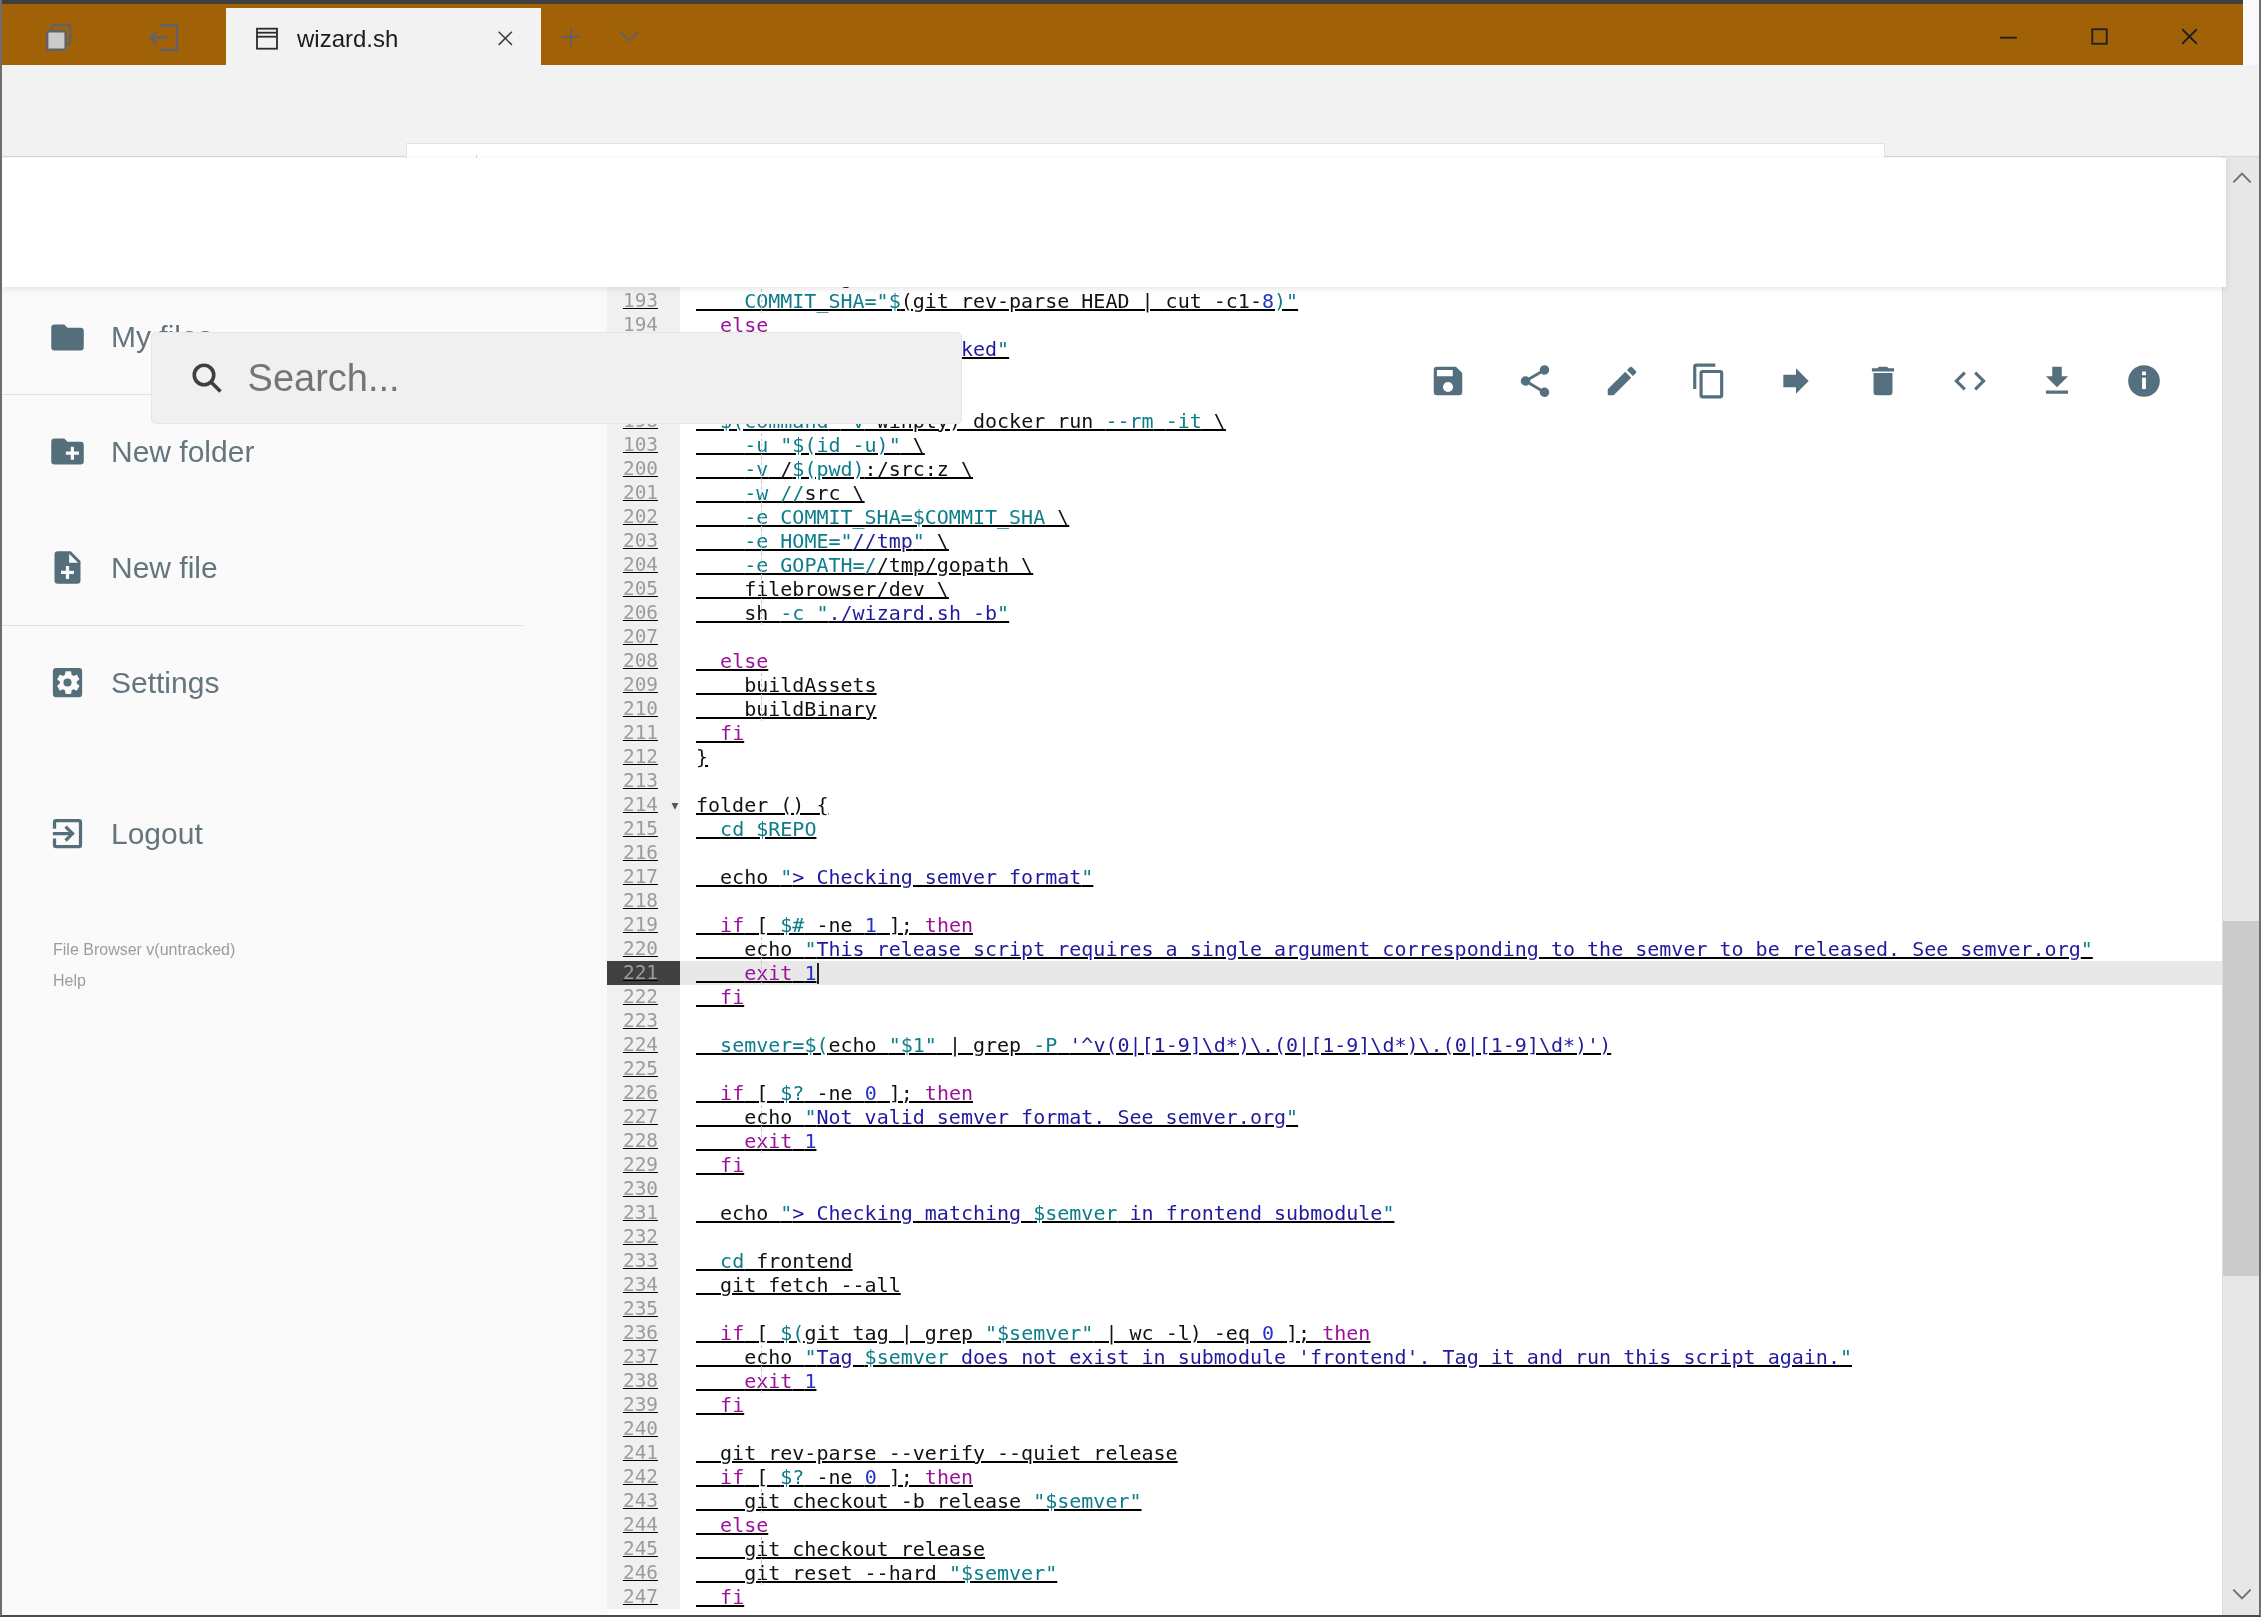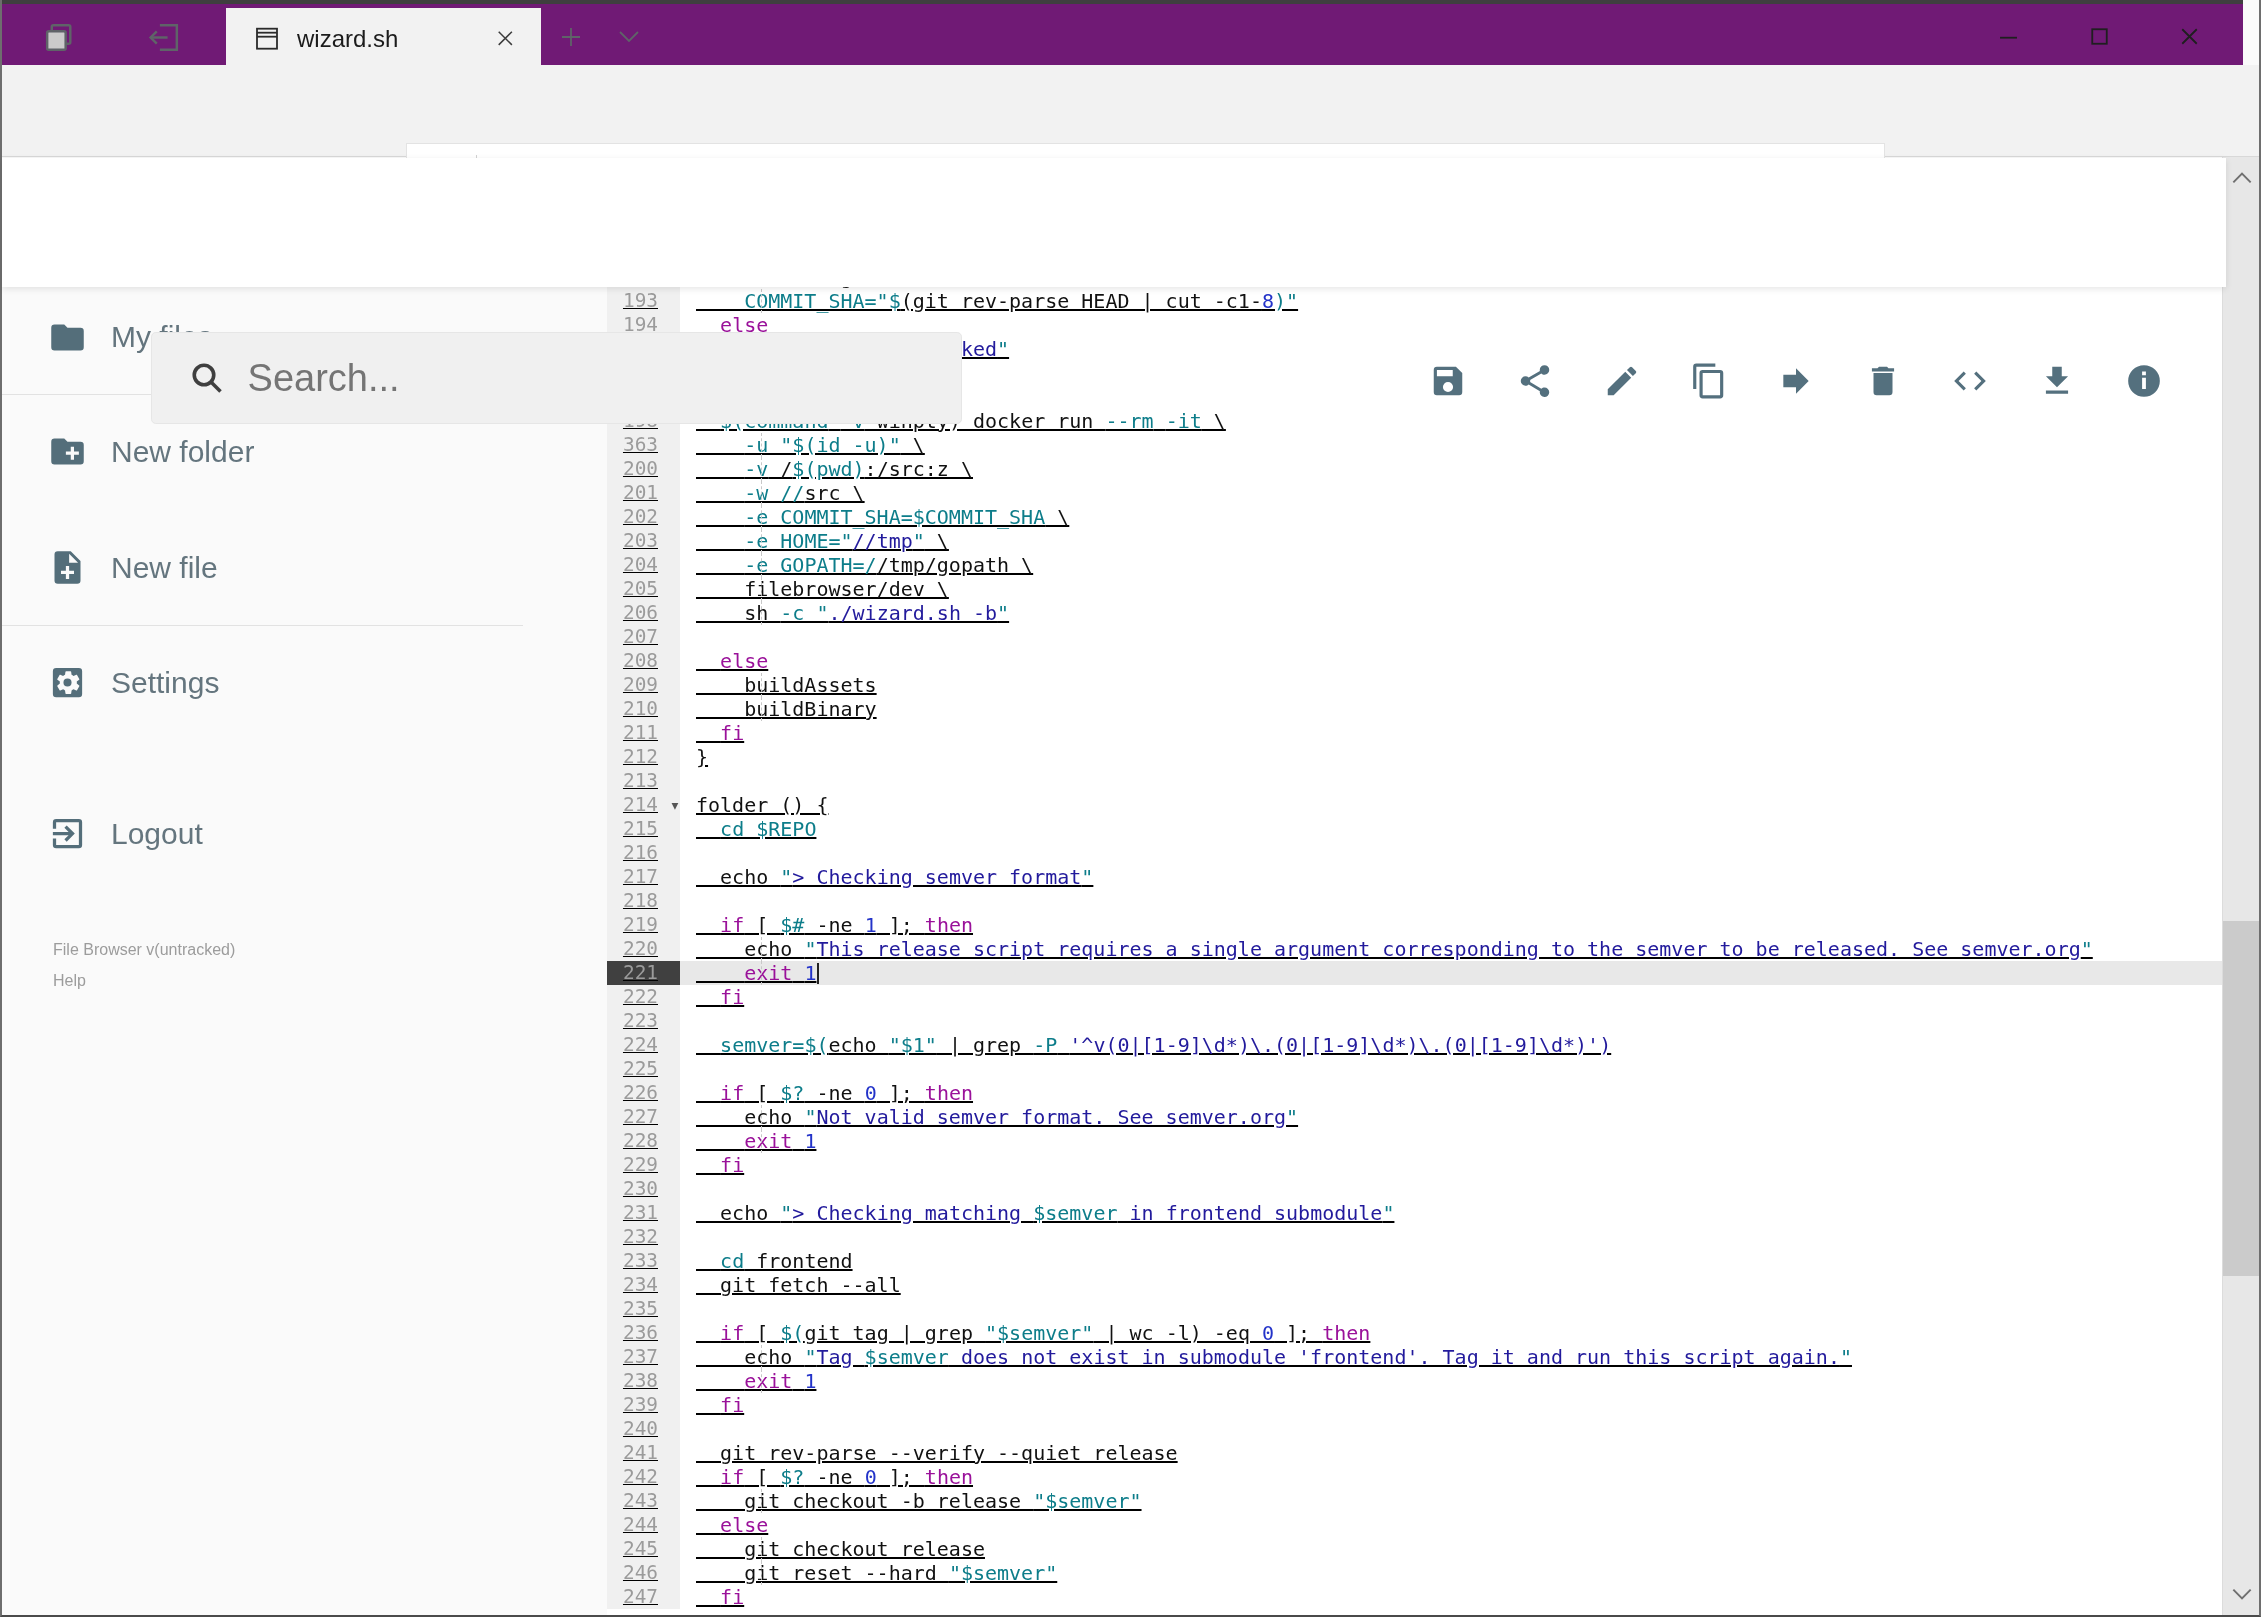--- a/index.html
+++ b/index.html
@@ -1,21 +1,21 @@
 <!DOCTYPE html>
 <html style="font-size:13px"><head>
 <meta charset="utf-8">
 <style>
   * { margin:0; padding:0; box-sizing:border-box; }
   html,body { width:2261px; height:1617px; overflow:hidden; }
   body { font-family:"Liberation Sans", sans-serif; background:#fafafa; position:relative; }
   #wrap { position:absolute; inset:0; border-left:2.4px solid #6e6e6e; border-right:2.4px solid #6e6e6e; border-bottom:2.4px solid #4a4a4a; }
 
   
-  .titlebar { position:absolute; left:0; right:16px; top:0; height:65px; background:#701a75; border-top:4px solid #3f3f3f; }
+  .titlebar { position:absolute; left:0; right:16px; top:0; height:65px; background:#a16207; border-top:4px solid #3f3f3f; }
   .tb-icon { position:absolute; top:14.5px; width:37px; height:37px; color:#5f6368; }
   .tab { position:absolute; left:224px; top:4px; width:315px; height:61px; background:#f2f2f2; display:flex; align-items:center; }
   .tab-favicon { width:24px; height:27.4px; margin-left:29px; color:#2b2b2b; }
   .tab-title { margin-left:18px; font-size:24px; color:#1c1c1c; }
   .tab-close { position:absolute; right:24px; top:19.4px; width:22.6px; height:22.6px; color:#3c3c3c; }
   .newtab { position:absolute; left:557px; top:21px; width:24px; height:24px; color:#5f6368; }
   .tablist { position:absolute; left:615px; top:24px; width:24px; height:18px; color:#5f6368; }
   .winbtn { position:absolute; top:18px; width:29px; height:29px; color:#1f1f1f; }
 
   
@@ -280,21 +280,21 @@
 
   <div class="editor">
     <div>
         <div class="crow"><div class="gut"><span>192</span></div><div class="cod"><span class="c-p">  if [ -d ".git" ]; then</span></div></div>
         <div class="crow"><div class="gut"><span>193</span></div><div class="cod"><i class="guide"></i><span class="c-v">    COMMIT_SHA="$</span><span class="c-p">(git rev-parse HEAD | cut -c1-</span><span class="c-n">8</span><span class="c-v">)"</span></div></div>
         <div class="crow"><div class="gut"><span>194</span></div><div class="cod"><span class="c-p">  </span><span class="c-k">else</span></div></div>
         <div class="crow"><div class="gut"><span>195</span></div><div class="cod"><i class="guide"></i><span class="c-v">    COMMIT_SHA="</span><span class="c-s">untracked</span><span class="c-v">"</span></div></div>
         <div class="crow"><div class="gut"><span>196</span></div><div class="cod"><span class="c-p">  </span><span class="c-k">fi</span></div></div>
         <div class="crow"><div class="gut"><span>197</span></div><div class="cod"></div></div>
         <div class="crow"><div class="gut"><span>198</span></div><div class="cod"><span class="c-p">  </span><span class="c-v">$(command</span><span class="c-p"> </span><span class="c-v">-v</span><span class="c-p"> winpty) docker run </span><span class="c-v">--rm</span><span class="c-p"> </span><span class="c-v">-it</span><span class="c-p"> \</span></div></div>
-        <div class="crow"><div class="gut"><span>363</span></div><div class="cod"><i class="guide"></i><span class="c-p">    </span><span class="c-v">-u "$(id -u)"</span><span class="c-p"> \</span></div></div>
+        <div class="crow"><div class="gut"><span>103</span></div><div class="cod"><i class="guide"></i><span class="c-p">    </span><span class="c-v">-u "$(id -u)"</span><span class="c-p"> \</span></div></div>
         <div class="crow"><div class="gut"><span>200</span></div><div class="cod"><i class="guide"></i><span class="c-p">    </span><span class="c-v">-v</span><span class="c-p"> /</span><span class="c-v">$(pwd)</span><span class="c-p">:/src:z \</span></div></div>
         <div class="crow"><div class="gut"><span>201</span></div><div class="cod"><i class="guide"></i><span class="c-p">    </span><span class="c-v">-w //</span><span class="c-p">src \</span></div></div>
         <div class="crow"><div class="gut"><span>202</span></div><div class="cod"><i class="guide"></i><span class="c-p">    </span><span class="c-v">-e COMMIT_SHA=$COMMIT_SHA</span><span class="c-p"> \</span></div></div>
         <div class="crow"><div class="gut"><span>203</span></div><div class="cod"><i class="guide"></i><span class="c-p">    </span><span class="c-v">-e HOME="</span><span class="c-s">//tmp</span><span class="c-v">"</span><span class="c-p"> \</span></div></div>
         <div class="crow"><div class="gut"><span>204</span></div><div class="cod"><i class="guide"></i><span class="c-p">    </span><span class="c-v">-e GOPATH=/</span><span class="c-p">/tmp/gopath \</span></div></div>
         <div class="crow"><div class="gut"><span>205</span></div><div class="cod"><i class="guide"></i><span class="c-p">    filebrowser/dev \</span></div></div>
         <div class="crow"><div class="gut"><span>206</span></div><div class="cod"><i class="guide"></i><span class="c-p">    sh </span><span class="c-v">-c "</span><span class="c-s">./wizard.sh -b</span><span class="c-v">"</span></div></div>
         <div class="crow"><div class="gut"><span>207</span></div><div class="cod"></div></div>
         <div class="crow"><div class="gut"><span>208</span></div><div class="cod"><span class="c-p">  </span><span class="c-k">else</span></div></div>
         <div class="crow"><div class="gut"><span>209</span></div><div class="cod"><i class="guide"></i><span class="c-p">    buildAssets</span></div></div>

